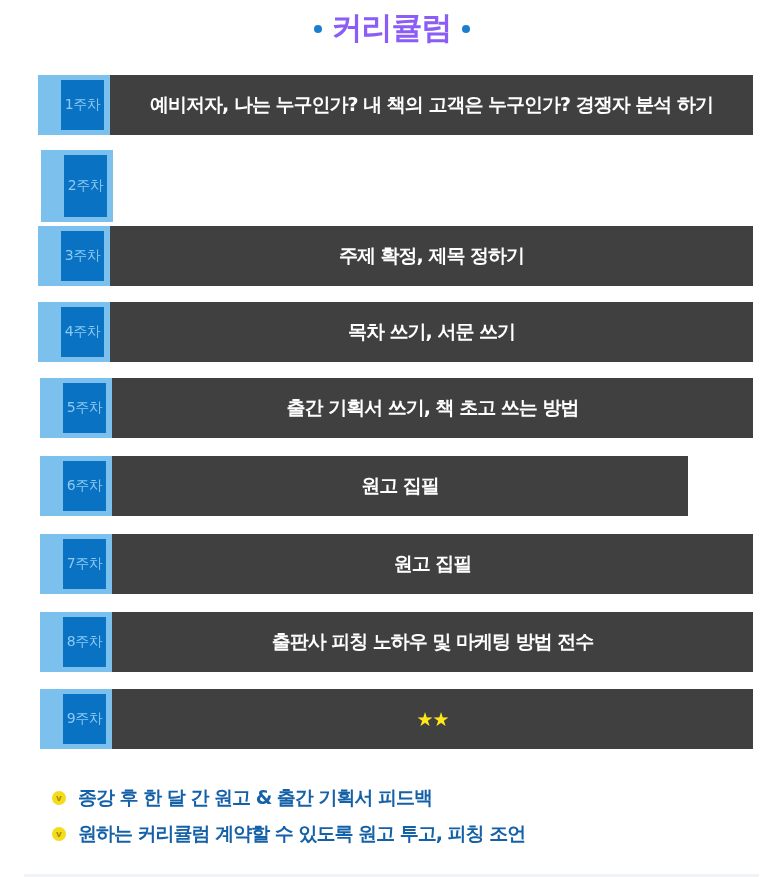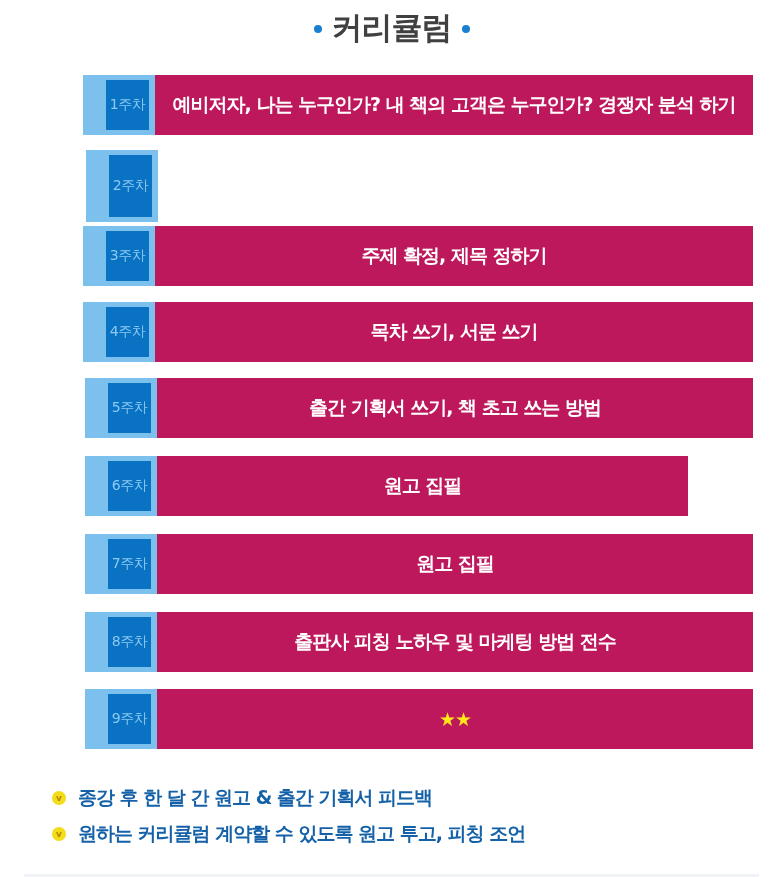--- a/index.html
+++ b/index.html
@@ -28,53 +28,52 @@
     .title-dot {
       width: 8px;
       height: 8px;
       border-radius: 50%;
       background: #1b7fd0;
       margin-top: 2px;
     }
     .title {
       font-size: 31px;
       font-weight: bold;
-      color: #404040;
+      color: #8b5cf6;
       letter-spacing: -1px;
     }
     .row {
       position: absolute;
       left: 38px;
       width: 715px;
       height: 60px;
       display: flex;
     }
     .week {
       width: 72px;
       height: 60px;
       box-sizing: border-box;
       background: #7cc1ee;
       padding: 5px 6px 5px 23px;
       flex: 0 0 72px;
-      margin-left: 45px;
     }
     .week-inner {
       width: 100%;
       height: 100%;
       background: #0a72c2;
       display: flex;
       align-items: center;
       justify-content: center;
       color: #8ccaf3;
       font-size: 14px;
       letter-spacing: -0.5px;
     }
     .topic {
       flex: 1;
-      background: #be185d;
+      background: #404040;
       display: flex;
       align-items: center;
       justify-content: center;
       color: #ffffff;
       font-weight: bold;
       font-size: 19px;
       letter-spacing: -1px;
       white-space: nowrap;
     }
     .star {

